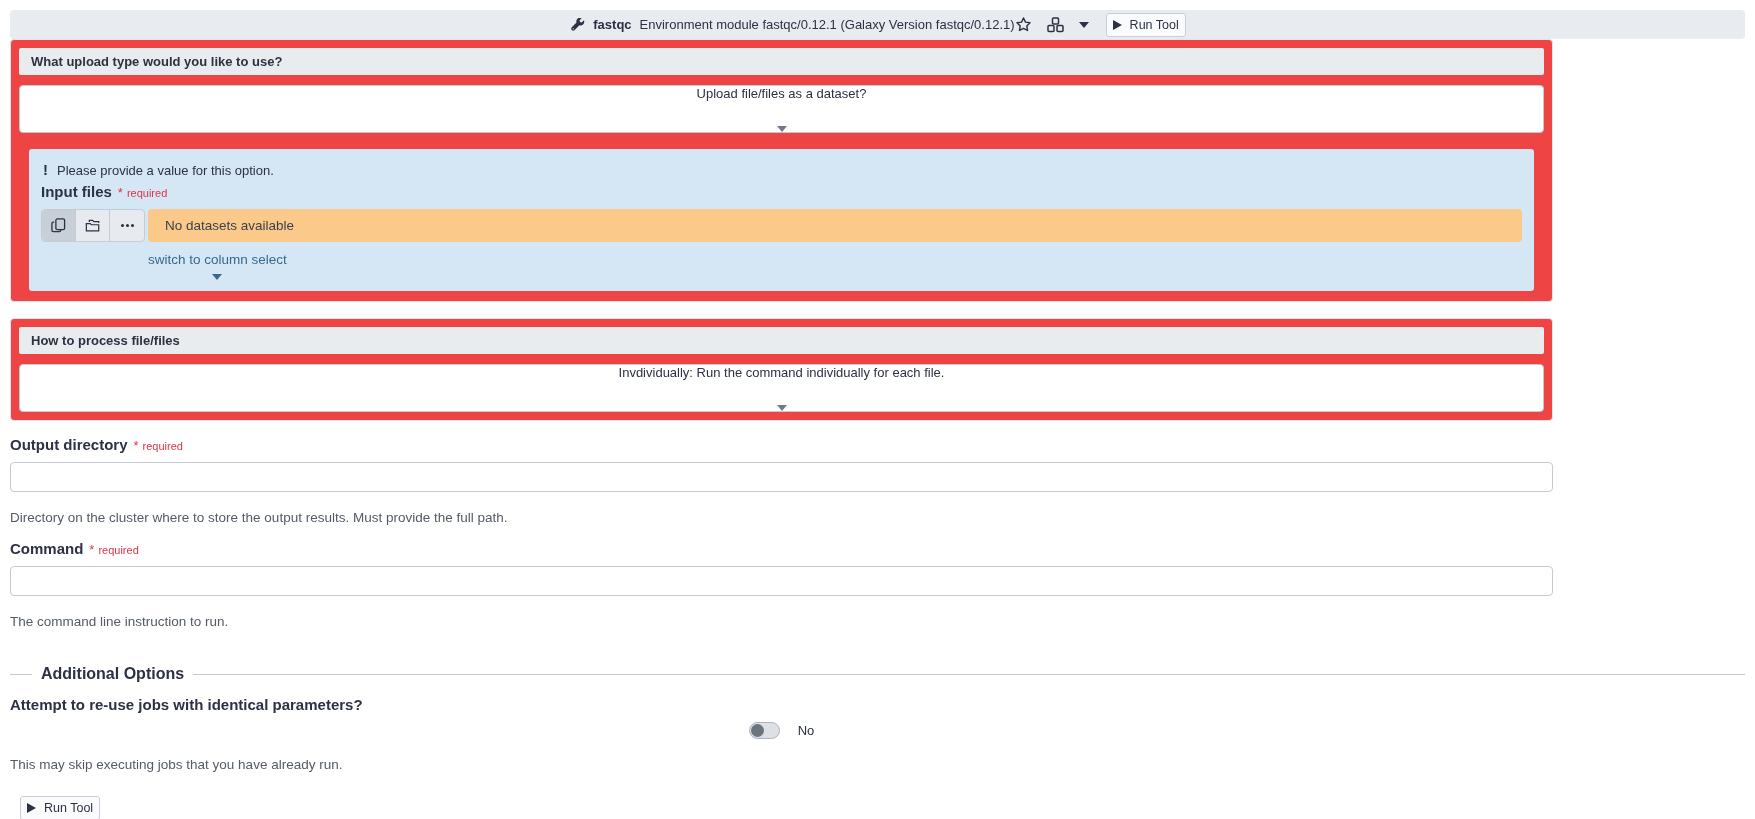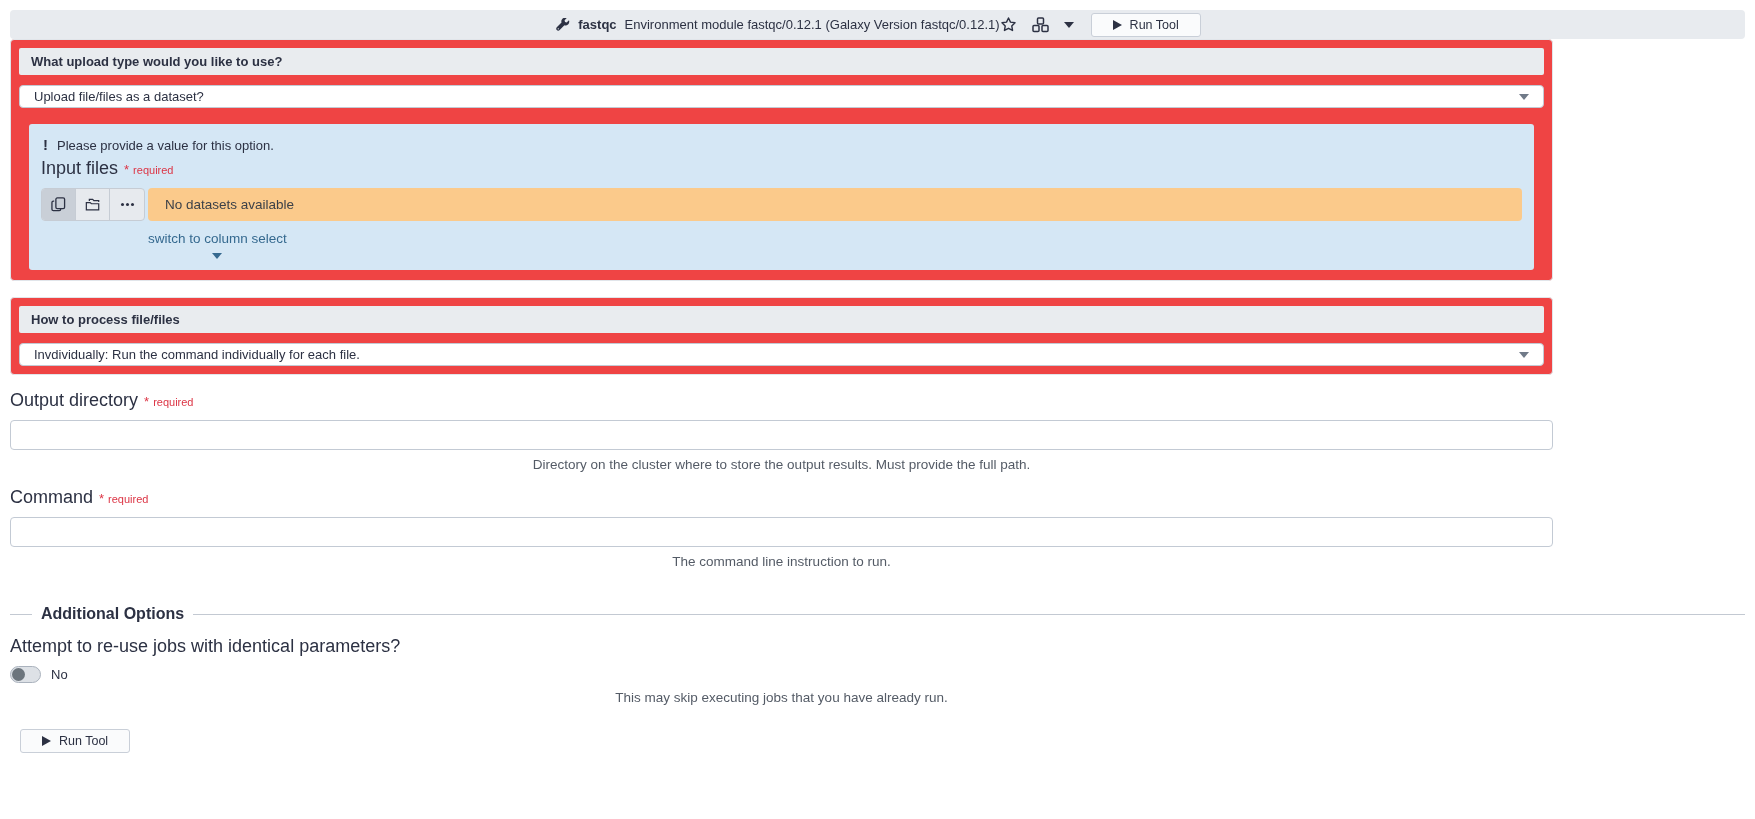--- a/index.html
+++ b/index.html
@@ -30,21 +30,21 @@
     width:0; height:0;
     border-left:5px solid transparent;
     border-right:5px solid transparent;
     border-top:6px solid #2c3143;
   }
   .btn-light {
     display:inline-flex; align-items:center; gap:8px;
     background:#fafbfc;
     border:1px solid #c9cfd8;
     border-radius:3px;
-    padding:4px 21px;
+    padding:4px 6px;
     font-family: inherit;
     font-size:12.5px;
     color:#2c3143;
     cursor:pointer;
     margin-left:2px;
   }
   .play-tri {
     width:0; height:0;
     border-top:5px solid transparent;
     border-bottom:5px solid transparent;
@@ -72,46 +72,47 @@
   .card + .card { margin-top:16px; }
   .bar-label {
     background:#e9ecef;
     border-radius:2px;
     padding:6px 12px;
     font-weight:bold;
     font-size:13px;
   }
   .selectbox {
     margin-top:10px;
-    height:23px;
+    height:48px;
     border:1px solid #c3cad4;
     border-radius:4px;
     background:#fff;
     display:flex; align-items:center; justify-content:space-between;
     padding:0 14px;
     cursor:pointer;
+    flex-direction:column;
   }
   .select-caret {
     width:0; height:0;
     border-left:5px solid transparent;
     border-right:5px solid transparent;
     border-top:6px solid #707a88;
   }
 
   
   .alert-info {
     margin:16px 10px 2px 10px;
     background:#d5e7f5;
     border-radius:3px;
     padding:12px;
   }
   .alert-row { display:flex; align-items:baseline; }
   .exclaim { font-weight:bold; font-size:15px; margin:0 9px 0 2px; }
   .field-label-row { display:flex; align-items:baseline; margin-top:5px; }
-  .field-label { font-weight:normal; font-size:18px; }
+  .field-label { font-weight:bold; font-size:15px; }
   .required { color:#dc3545; }
   .req-marker { margin-left:6px; font-size:13px; }
   .req-text { margin-left:4px; font-size:11px; }
 
   .picker-row { display:flex; align-items:stretch; margin-top:9px; }
   .btn-group {
     display:flex;
     border:1px solid #c6ccd4;
     border-radius:4px;
     overflow:hidden;
@@ -158,24 +159,24 @@
   .text-input {
     display:block;
     width:100%;
     height:30px;
     margin-top:9px;
     border:1px solid #c3cad4;
     border-radius:4px;
     padding:0 10px;
     font-family:inherit; font-size:13px; color:#2c3143;
   }
-  .help-text { margin-top:7px; color:#545b66; font-size:13.5px;text-align:center; }
-
-  
-  .toggle-row { display:flex; align-items:center; gap:10px; margin-top:9px; }
+  .help-text { margin-top:18px; color:#545b66; font-size:13.5px; }
+
+  
+  .toggle-row { display:flex; align-items:center; gap:18px; margin-top:9px;justify-content:center; }
   .toggle {
     width:31px; height:17px;
     border:1px solid #aab2bd;
     border-radius:9px;
     background:#dde1e6;
     position:relative;
     cursor:pointer;
   }
   .toggle .knob {
     position:absolute; left:1px; top:1px;

